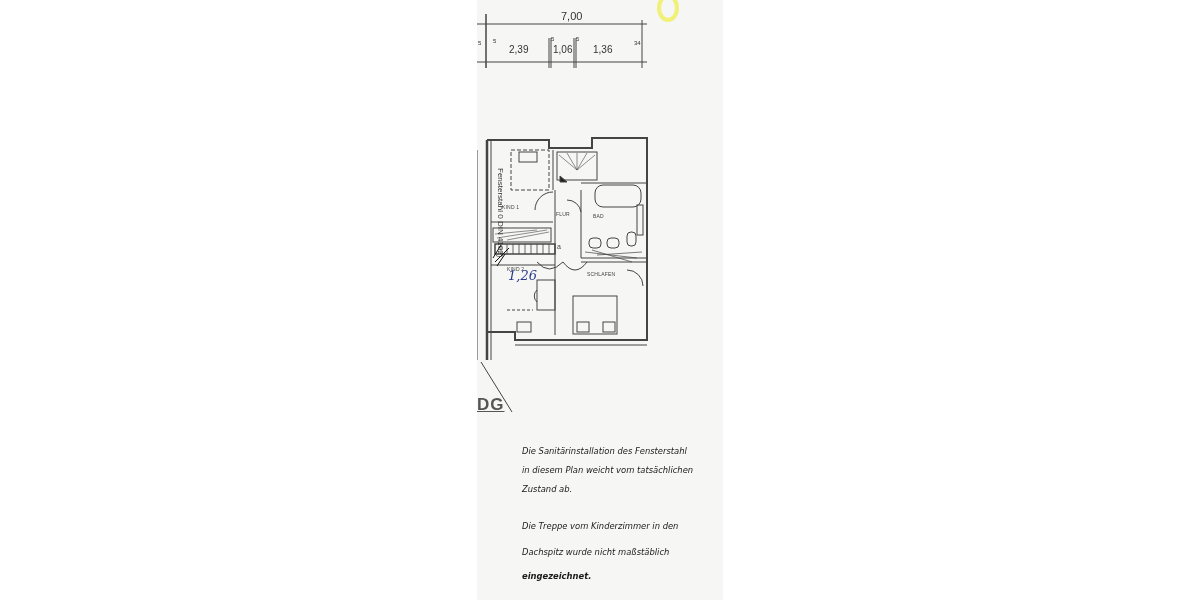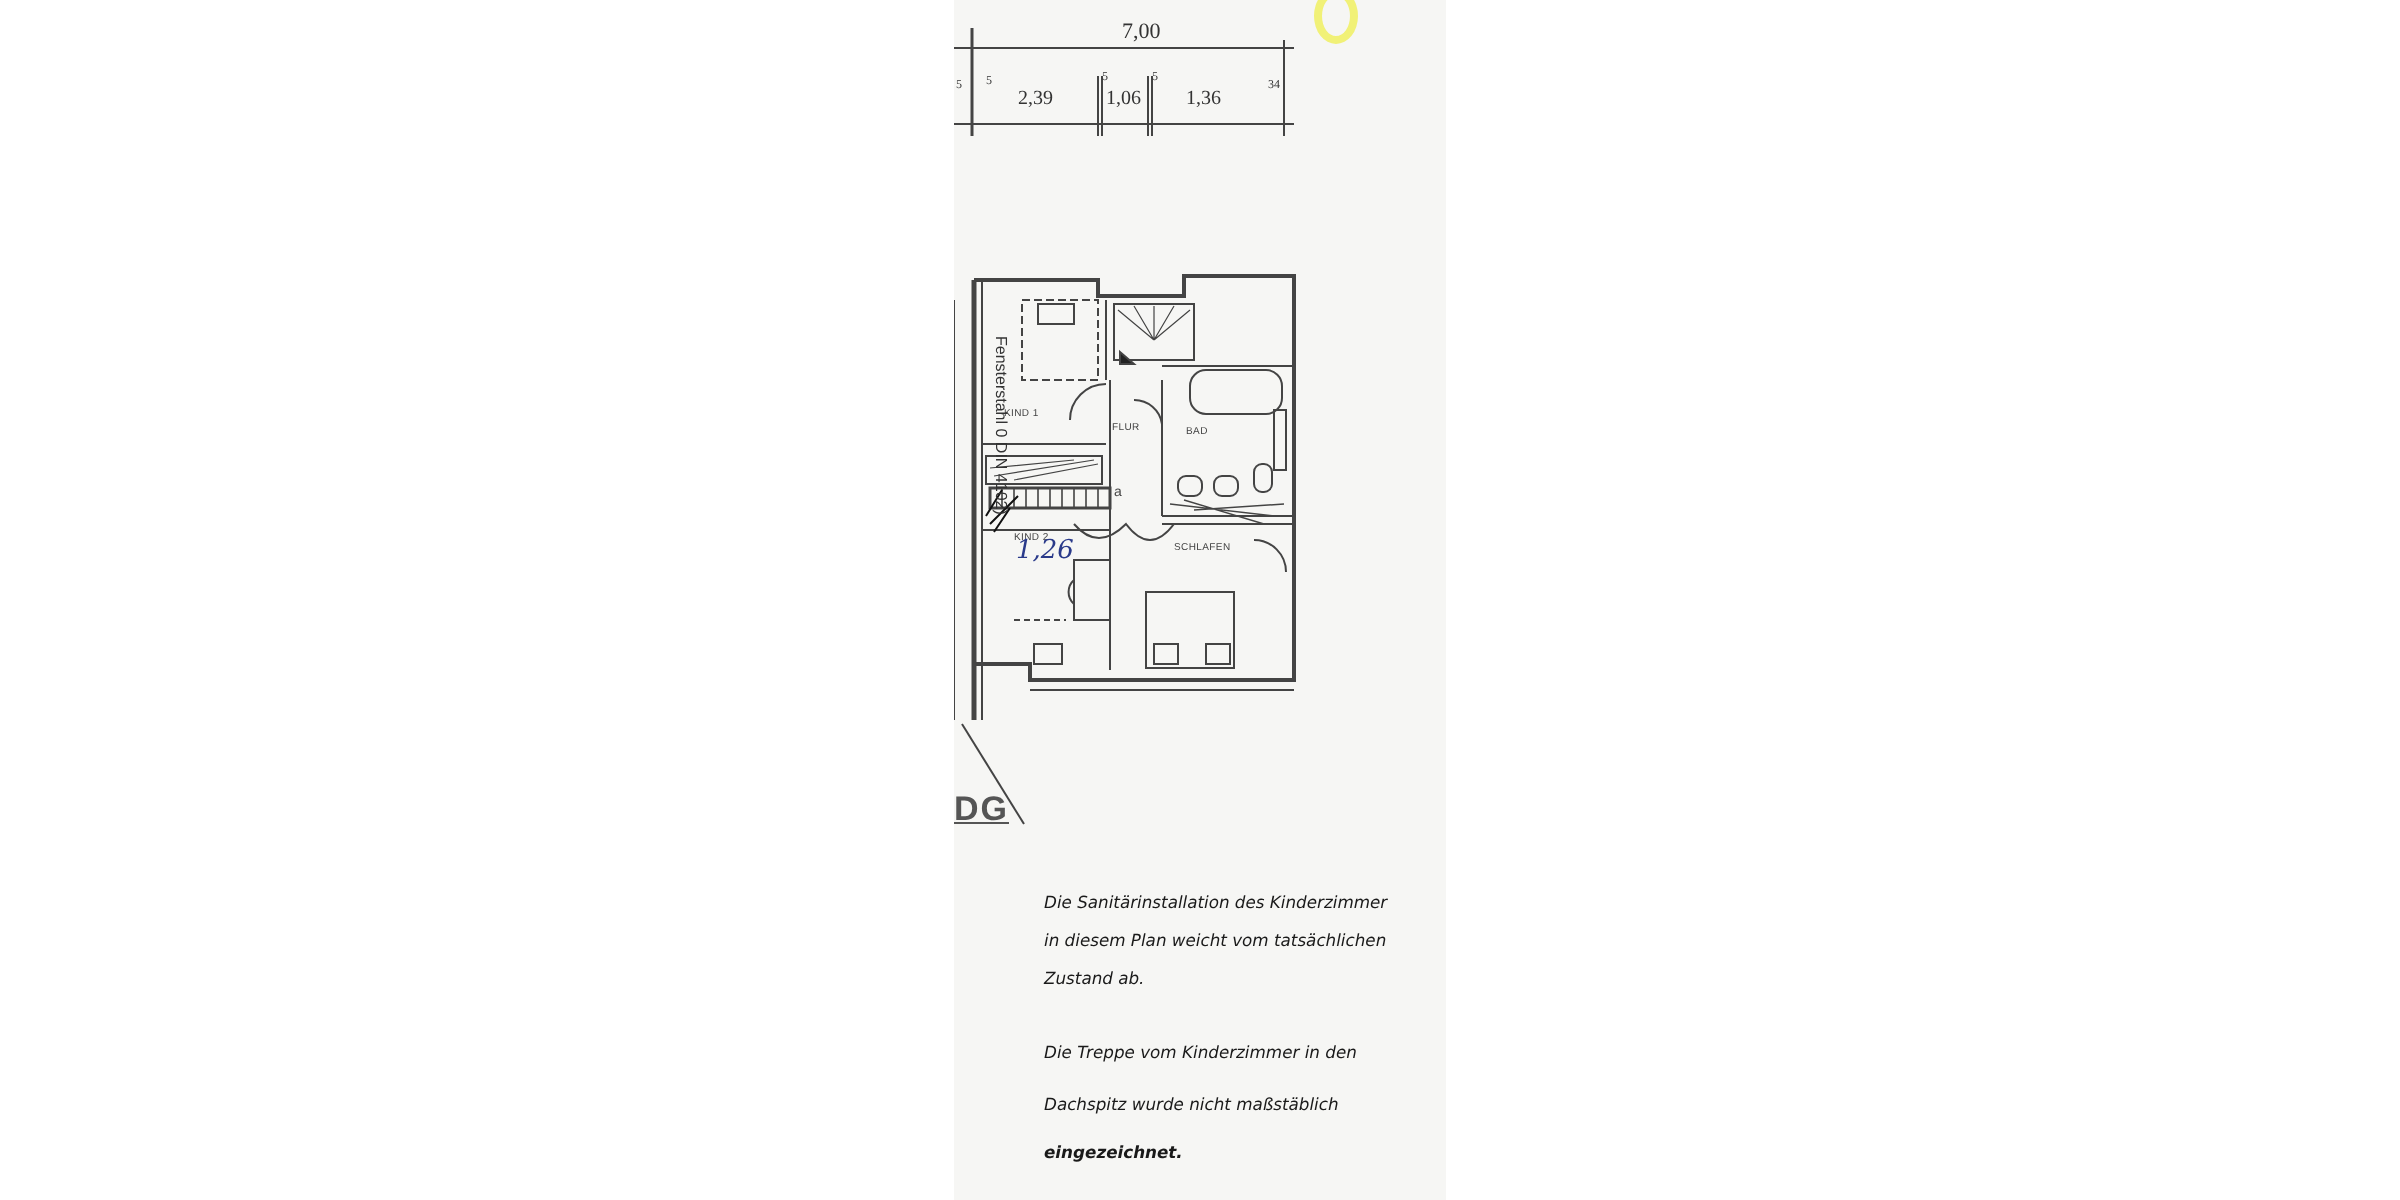--- a/index.html
+++ b/index.html
@@ -1,19 +1,19 @@
 <!DOCTYPE html>
 <html><head>
 <meta charset="utf-8">
 <style>
   html,body{margin:0;padding:0;}
   body{width:1200px;height:600px;background:#ffffff;position:relative;overflow:hidden;font-family:"Liberation Sans",sans-serif;}
   .paper{position:absolute;left:477px;top:0;width:246px;height:600px;background:#f6f6f4;overflow:hidden;}
   .plan-svg{position:absolute;left:0;top:0;}
-  .dim{position:absolute;font-size:10px;color:#333;font-family:Liberation Serif, serif;}
+  .dim{position:absolute;font-size:10px;color:#333;font-family:Liberation Sans, sans-serif;}
   .room{position:absolute;font-size:5px;color:#444;letter-spacing:.2px;}
   .vlabel{position:absolute;font-size:8px;color:#333;transform:rotate(90deg);transform-origin:left top;white-space:nowrap;}
   .hand{position:absolute;font-family:"DejaVu Sans",sans-serif;font-size:8.4px;color:#1a1a1a;font-style:italic;white-space:nowrap;}
   .dg{position:absolute;left:0;top:395px;font-size:17px;color:#555;font-weight:bold;letter-spacing:1px;text-decoration:underline;}
   .pen{position:absolute;font-family:"DejaVu Serif",serif;font-style:italic;font-size:13px;color:#2a3a8a;}
   .hl{position:absolute;left:180px;top:-6px;width:14px;height:20px;border:4px solid #f0f060;border-radius:50%;opacity:.85;}
 </style>
 </head>
 <body>
 
@@ -104,19 +104,19 @@
   <span class="room" style="left:79px;top:211px;">FLUR</span>
   <span class="room" style="left:116px;top:213px;">BAD</span>
   <span class="room" style="left:30px;top:266px;">KIND 2</span>
   <span class="room" style="left:110px;top:271px;">SCHLAFEN</span>
   <span class="room" style="left:80px;top:243px;font-size:7px;">a</span>
 
   <span class="vlabel" style="left:28px;top:168px;">Fensterstahl 0 DIN 4102)</span>
   <span class="pen" style="left:31px;top:268px;">1,26</span>
   <span class="dg">DG</span>
 
-  <span class="hand" style="left:45px;top:446px;">Die Sanitärinstallation des Kinderzimmer</span>
+  <span class="hand" style="left:45px;top:446px;">Die Sanitärinstallation des Fensterstahl</span>
   <span class="hand" style="left:45px;top:465px;">in diesem Plan weicht vom tatsächlichen</span>
   <span class="hand" style="left:45px;top:484px;">Zustand ab.</span>
   <span class="hand" style="left:45px;top:521px;text-align:center;">Die Treppe vom Kinderzimmer in den</span>
   <span class="hand" style="left:45px;top:547px;">Dachspitz wurde nicht maßstäblich</span>
   <span class="hand" style="left:45px;top:571px;font-weight:bold;">eingezeichnet.</span>
 </div>
 
 </body></html>

